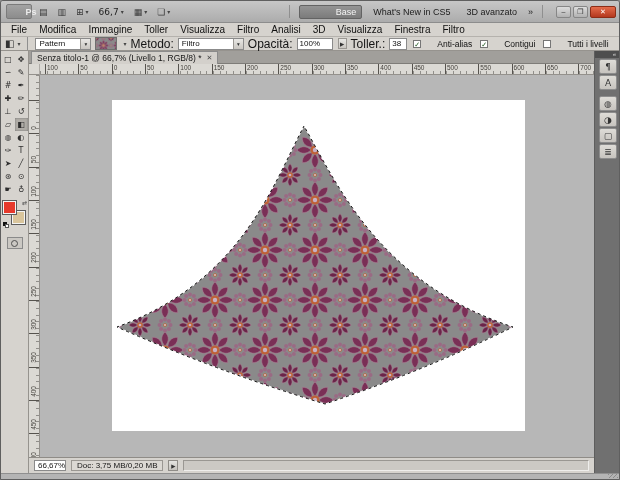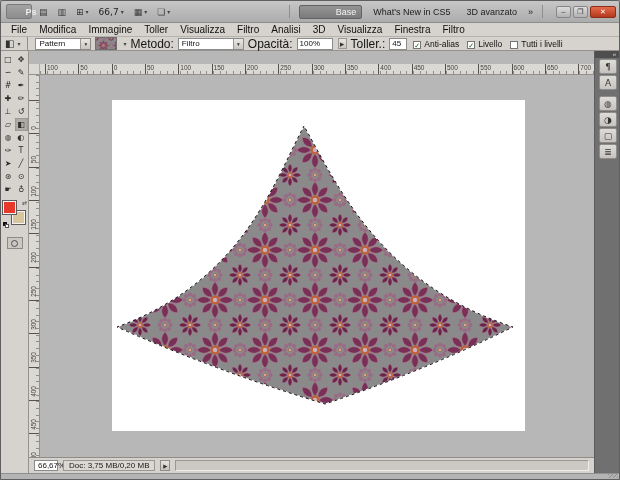--- a/index.html
+++ b/index.html
@@ -49,21 +49,21 @@
   .combo .arr{width:10px;background:linear-gradient(#e9e8e5,#c9c6c1);
               border-left:1px solid #9a9792;font-size:5.5px;color:#333;
               display:flex;align-items:center;justify-content:center;}
   .num{height:12px;border:1px solid #8b8b8b;background:#fff;font-size:8px;
        display:flex;align-items:center;padding:0 2px;}
   .spin{width:9px;height:11px;background:linear-gradient(#e9e8e5,#c9c6c1);
         border:1px solid #9a9792;font-size:5.5px;color:#333;display:flex;
         align-items:center;justify-content:center;margin-left:1px;}
   .lbl{font-size:12px;color:#151515;}
   .cbwrap{display:flex;align-items:center;gap:8px;margin-left:2px;}
-  .cb{display:flex;align-items:flex-end;gap:3px;}
+  .cb{display:flex;align-items:center;gap:16px;}
   .cbbox{width:8px;height:8px;background:#fff;border:1px solid #767676;font-size:7px;
          line-height:7px;text-align:center;color:#1a531a;}
   .swthumb{width:22px;height:13px;border:1px solid #6f6f6f;background:#8a8a8a;
            display:flex;overflow:hidden;}
 
   
   .toolbox{position:absolute;left:0;top:50px;width:28px;bottom:6px;background:#d6d3ce;
            border-right:1px solid #96938e;}
   .tools{display:grid;grid-template-columns:13px 13px;justify-content:center;margin-top:2px;}
   .tool{width:13px;height:13px;display:flex;align-items:center;justify-content:center;
@@ -213,29 +213,29 @@
     <span class="caret">▾</span>
     <span class="lbl">Metodo:</span>
     <span class="combo" style="width:66px">
       <span class="val" style="flex:1">Filtro</span>
       <span class="arr">▾</span>
     </span>
     <span class="lbl">Opacità:</span>
     <span class="num" style="width:36px">100%</span>
     <span class="spin">▶</span>
     <span class="lbl">Toller.:</span>
-    <span class="num" style="width:18px">45</span>
+    <span class="num" style="width:18px">38</span>
     <span class="cbwrap" id="optchecks">
         <span class="cb">
           <span class="cbbox">✓</span>
           <span>Anti-alias</span>
         </span>
         <span class="cb">
           <span class="cbbox">✓</span>
-          <span>Livello</span>
+          <span>Contigui</span>
         </span>
         <span class="cb">
           <span class="cbbox"></span>
           <span>Tutti i livelli</span>
         </span>
       </span>
   </div>
 
   <div class="toolbox">
     <div class="tools" id="tools">
@@ -270,20 +270,26 @@
           <span class="b"></span>
           <span class="w"></span>
         </div>
     </div>
     <div class="maskbtn">
         <i></i>
       </div>
   </div>
 
   <div class="docarea">
+    <div class="tabbar">
+      <div class="tab">
+        <span>Senza titolo-1 @ 66,7% (Livello 1, RGB/8) *</span>
+        <span class="tabclose">✕</span>
+      </div>
+    </div>
     <div class="rcorner"></div>
     <div class="hruler" id="hruler">
         <span style="left: 5px;">100</span>
         <span style="left: 38.33px;">50</span>
         <span style="left: 71.66px;">0</span>
         <span style="left: 104.99px;">50</span>
         <span style="left: 138.32px;">100</span>
         <span style="left: 171.65px;">150</span>
         <span style="left: 204.98px;">200</span>
         <span style="left: 238.31px;">250</span>
@@ -696,21 +702,21 @@
               </g>
             </pattern>
           </defs>
           <rect x="72" y="25" width="413" height="331" fill="#ffffff"></rect>
           <path d="M 264,51 C 298,111 340,208 473,252 Q 384,296 285,329 Q 176,296 77,252 C 202,206 232,111 264,51 Z" fill="url(#flor)"></path>
           <path d="M 264,51 C 298,111 340,208 473,252 Q 384,296 285,329 Q 176,296 77,252 C 202,206 232,111 264,51 Z" fill="none" stroke="#ffffff" stroke-width="1" stroke-dasharray="3 3"></path>
           <path d="M 264,51 C 298,111 340,208 473,252 Q 384,296 285,329 Q 176,296 77,252 C 202,206 232,111 264,51 Z" fill="none" stroke="#1a1a1a" stroke-width="1" stroke-dasharray="3 3" stroke-dashoffset="3"></path>
         </svg>
       </div>
     <div class="statusrow">
-      <span class="inset" style="width:24px">66,67%</span>
+      <span class="inset" style="width:32px">66,67%</span>
       <span class="docinfo">Doc: 3,75 MB/0,20 MB</span>
       <span class="sbbtn">▶</span>
       <span class="sbtrack"></span>
     </div>
   </div>
 
   <div class="dock">
     <div class="dockhead">«</div>
     <div id="dockicons">
         <div class="dockbtn">¶</div>

